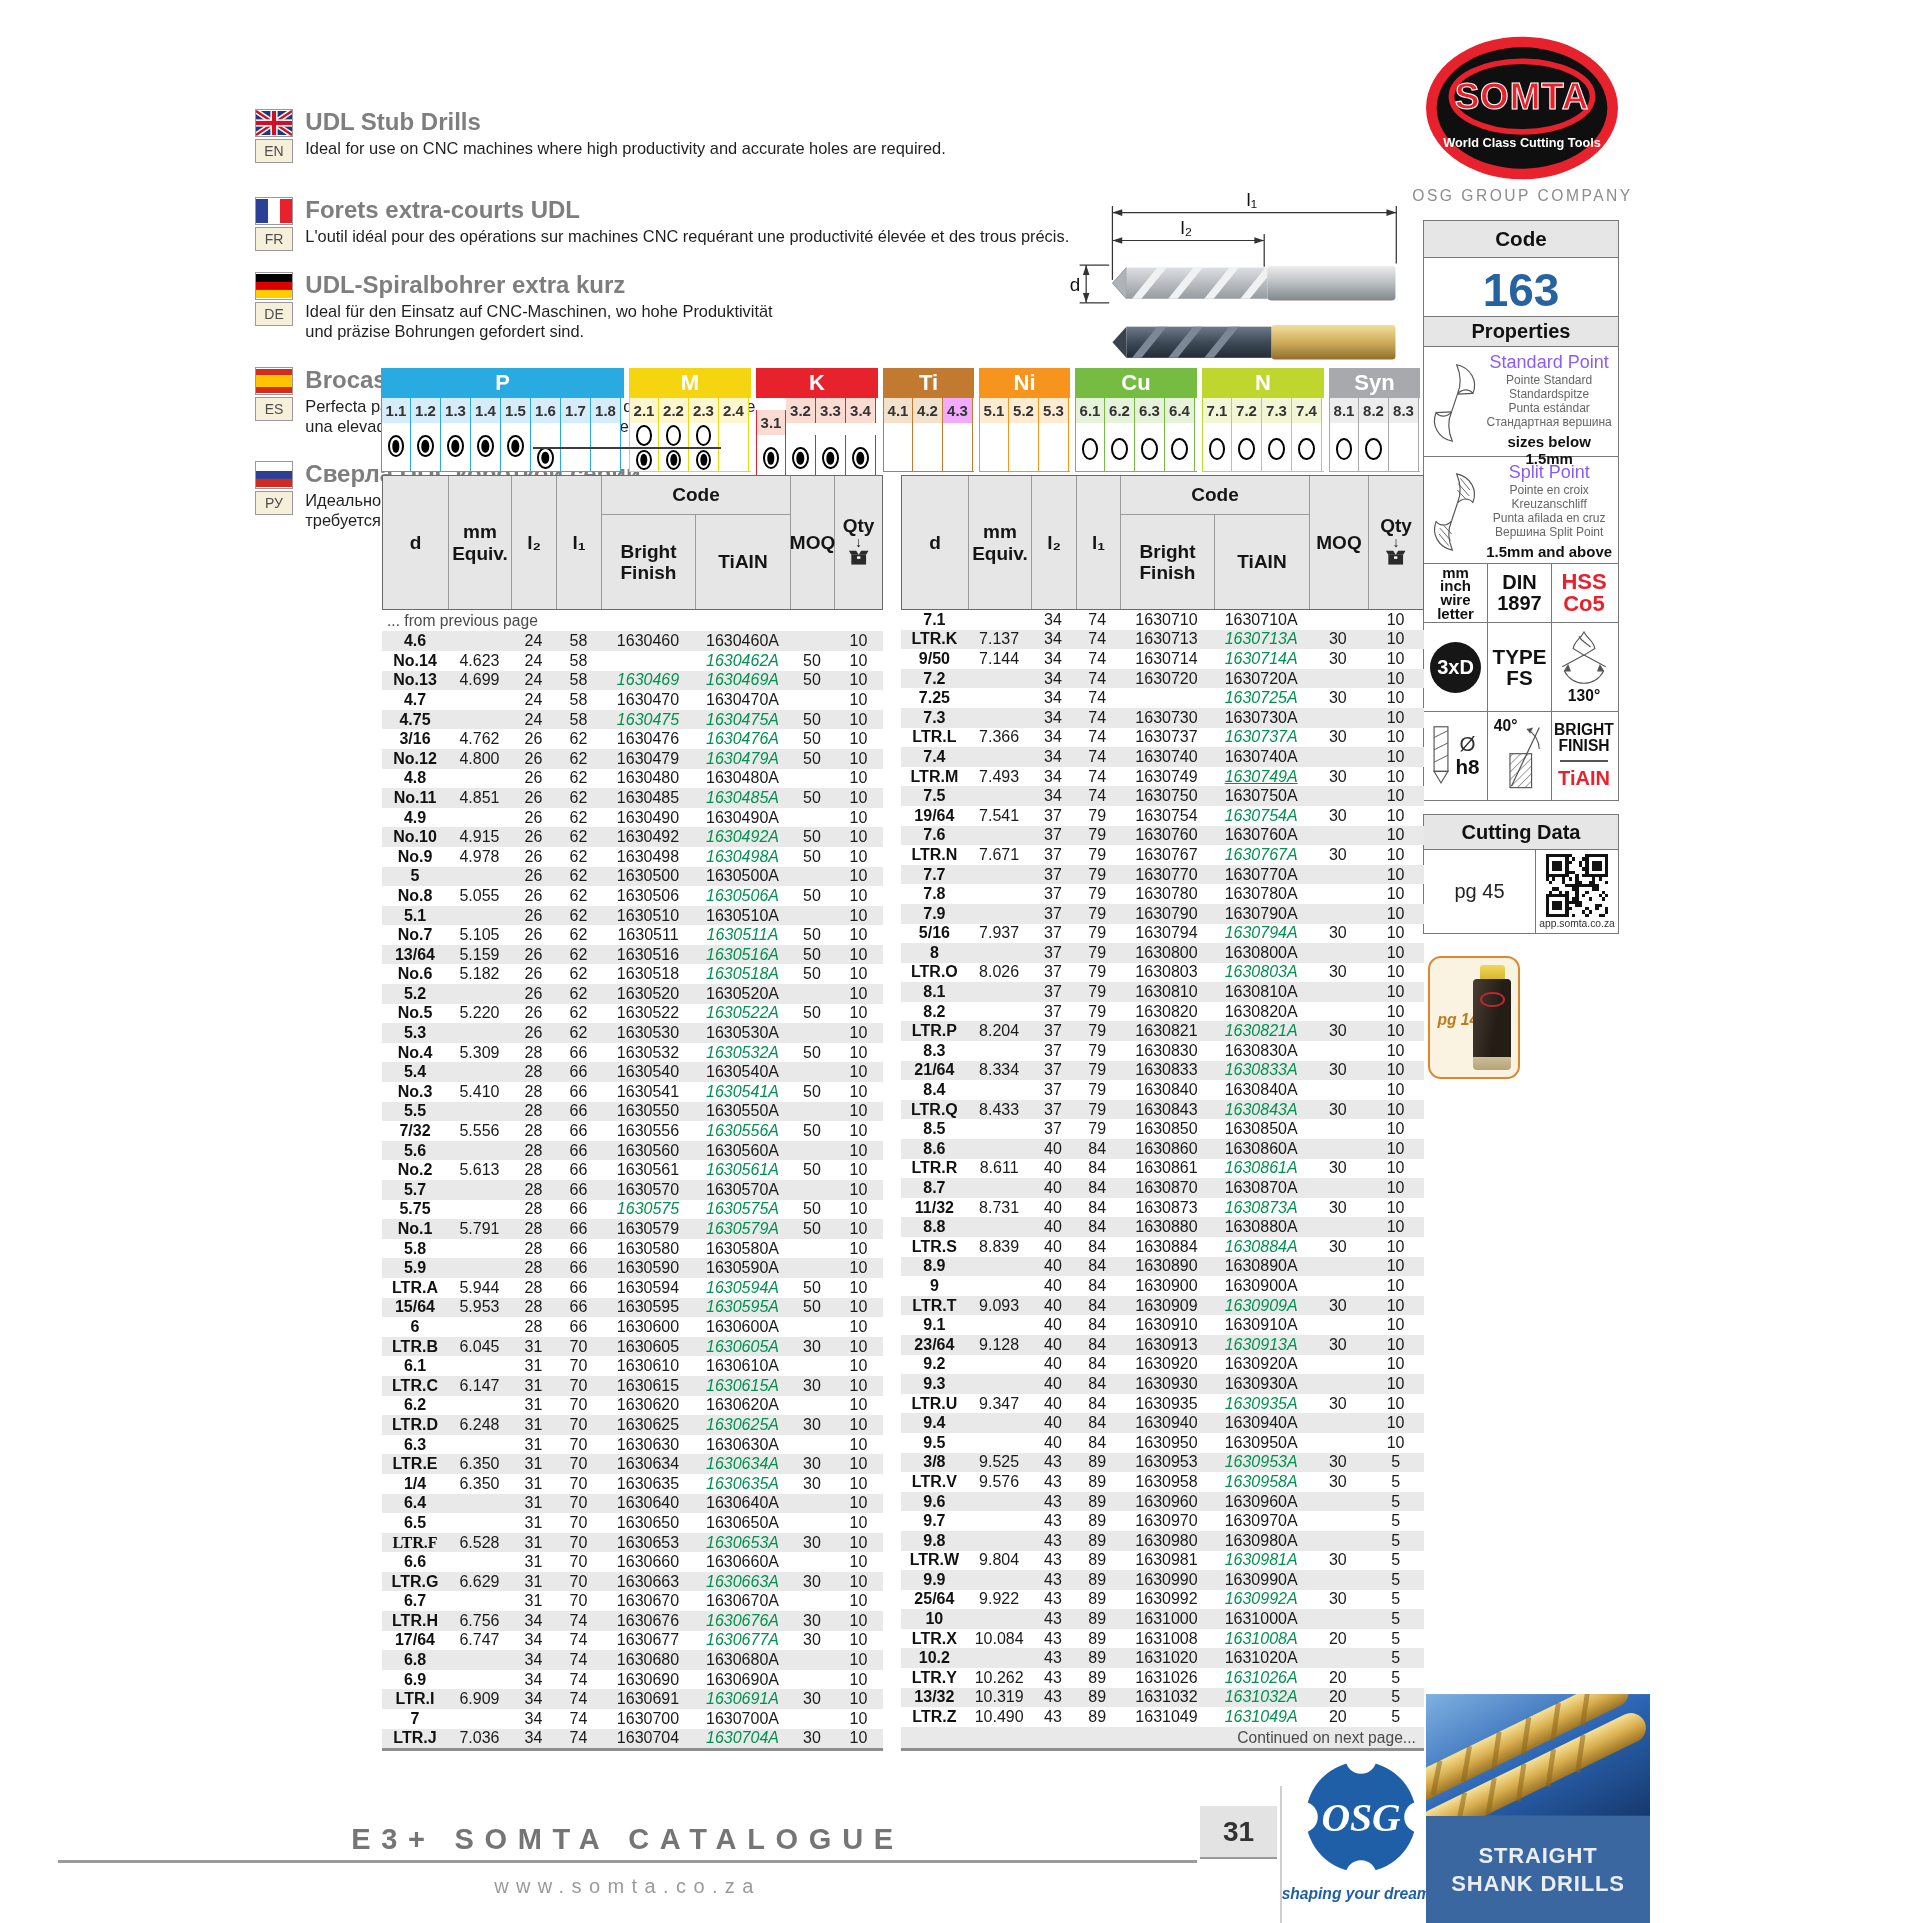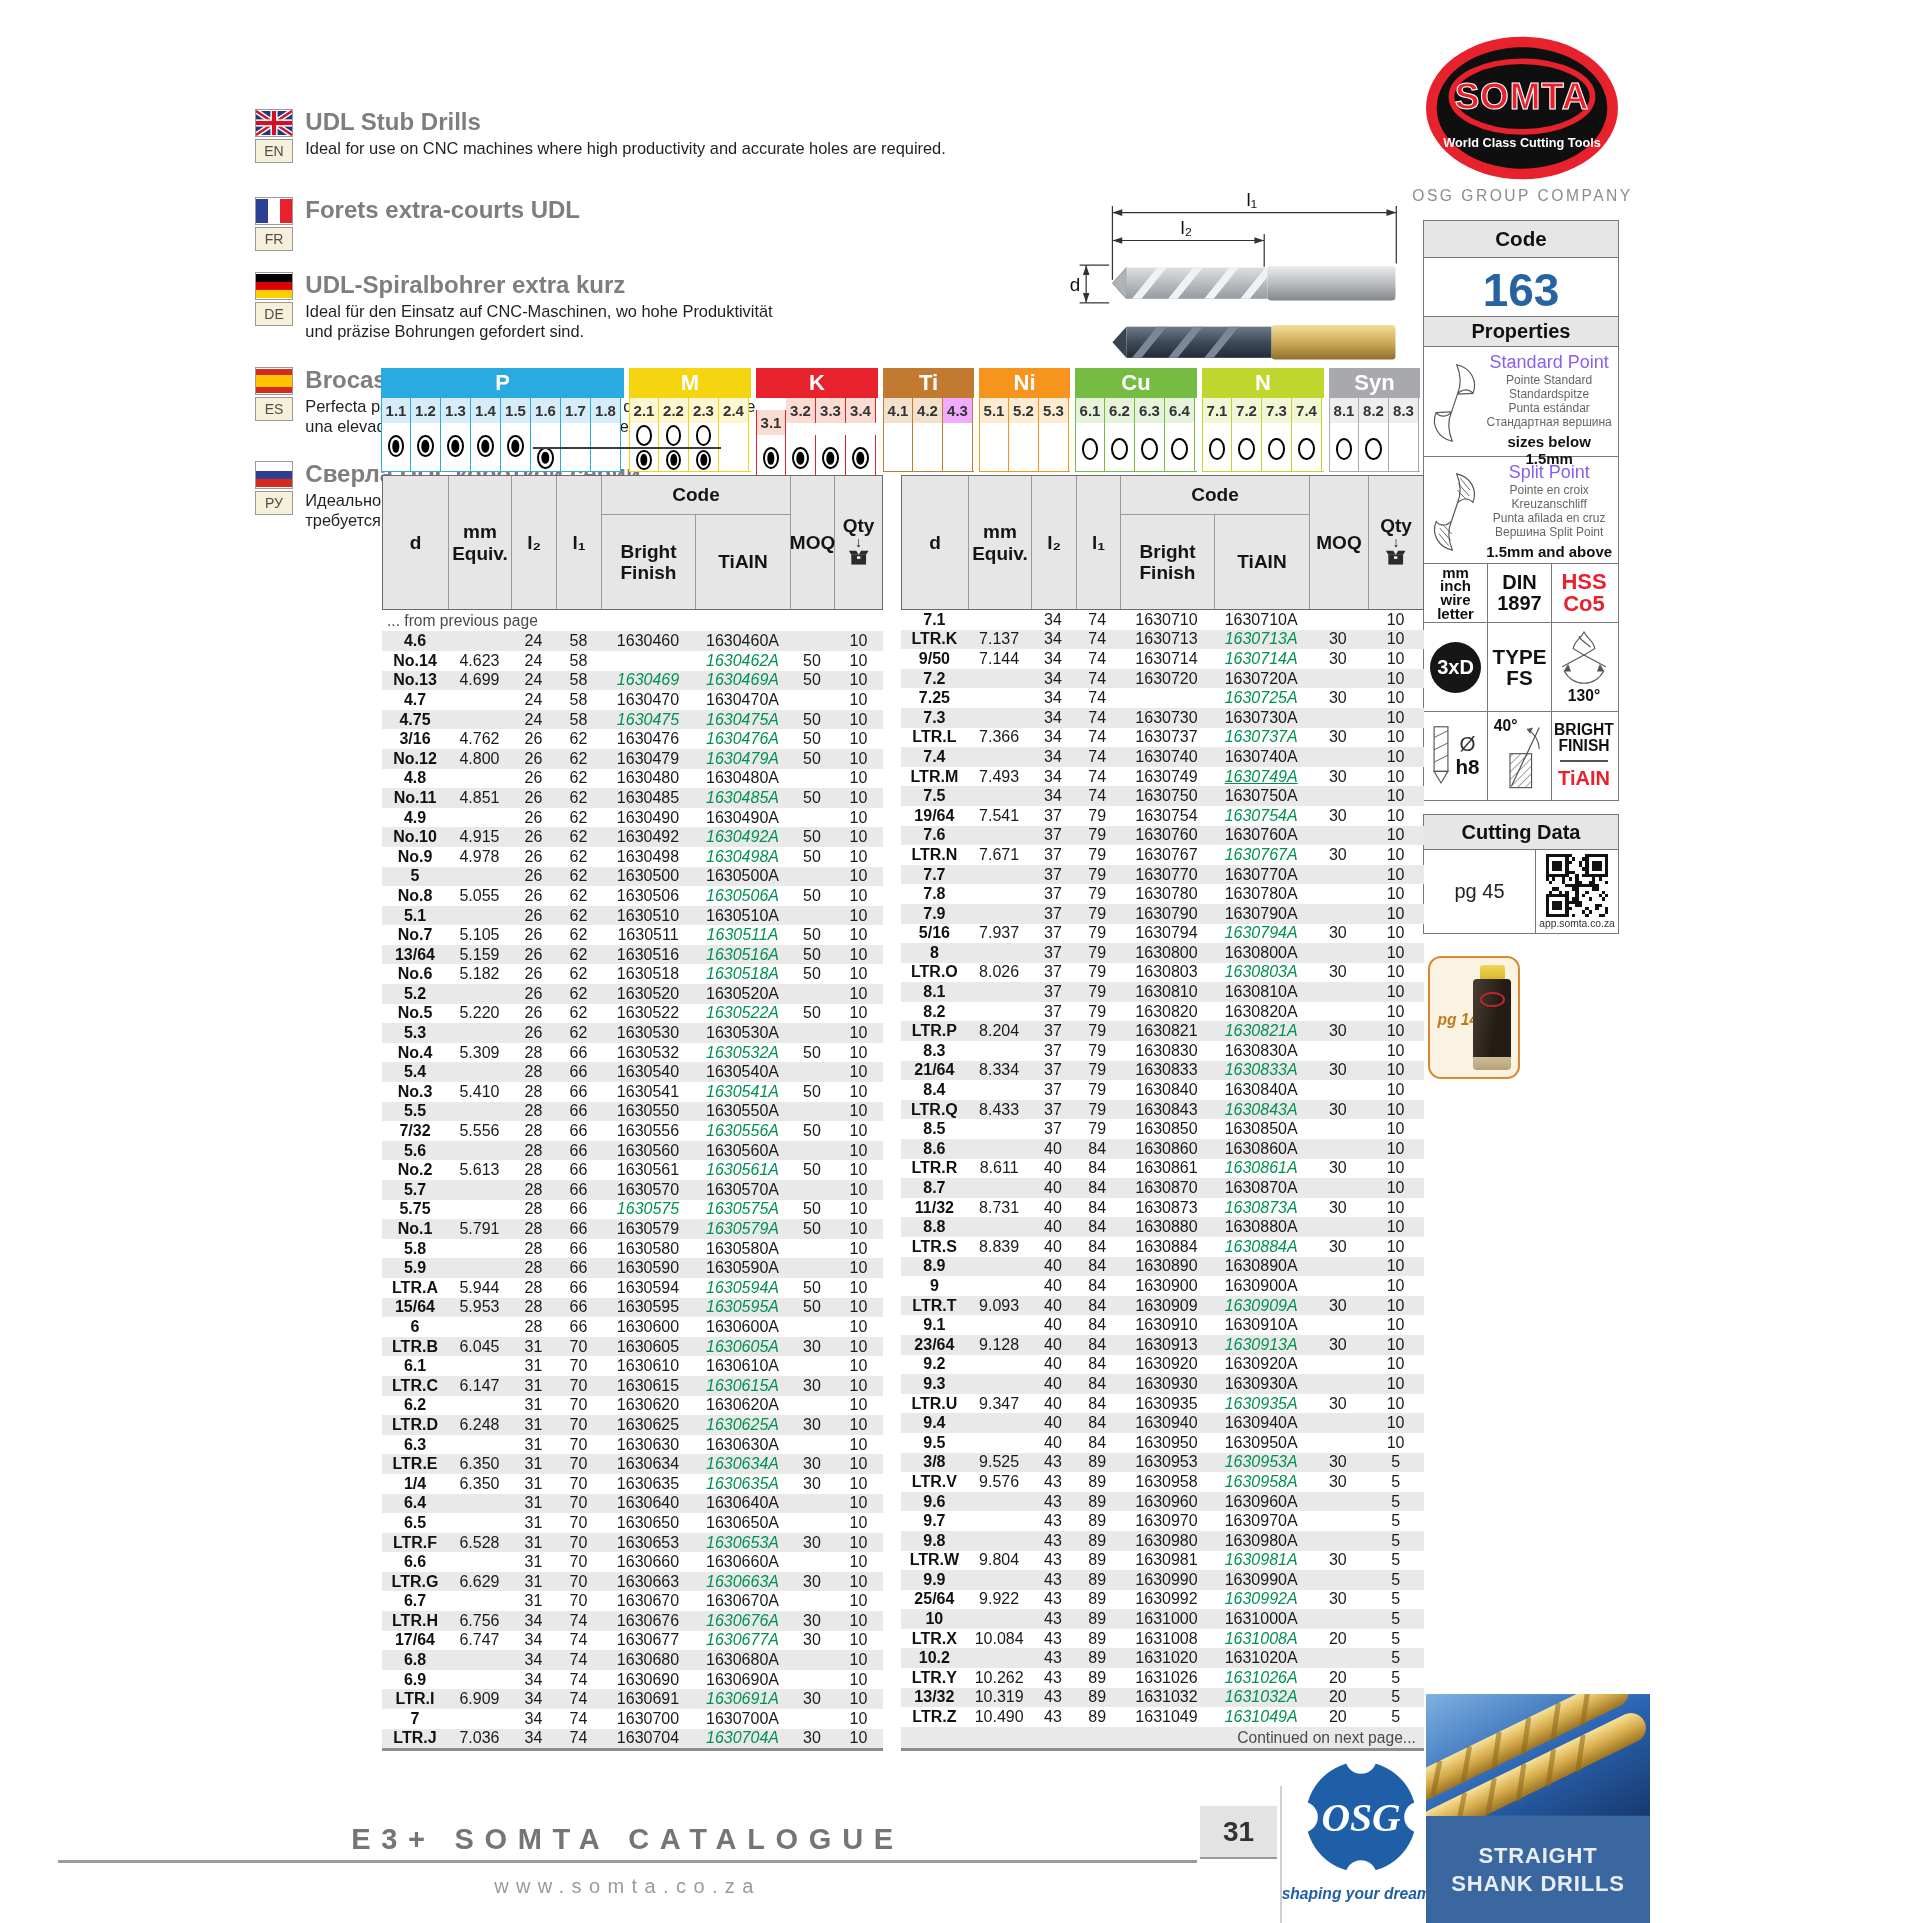--- a/index.html
+++ b/index.html
@@ -187,20 +187,21 @@
             <svg viewBox="0 0 60 40">
               <rect width="20" height="40" fill="#2B3F94"></rect>
               <rect x="20" width="20" height="40" fill="#fff"></rect>
               <rect x="40" width="20" height="40" fill="#E8222D"></rect>
             </svg>
           </div>
           <div class="flag-label">FR</div>
         </div>
         <div class="lang-text">
           <div class="lang-title">Forets extra-courts UDL</div>
+          <div class="lang-desc">L'outil idéal pour des opérations sur machines CNC requérant une productivité élevée et des trous précis.</div>
         </div>
       </div>
       <div class="lang-block" style="top: 272px;">
         <div class="flag-col">
           <div class="flag">
             <svg viewBox="0 0 60 40">
               <rect width="60" height="13.3" fill="#000"></rect>
               <rect y="13.3" width="60" height="13.3" fill="#DD0000"></rect>
               <rect y="26.6" width="60" height="13.4" fill="#FFCE00"></rect>
             </svg>
@@ -1501,21 +1502,21 @@
           <div class="tc bold" style="width: 66px;">6.5</div>
           <div class="tc" style="width: 63px;"></div>
           <div class="tc" style="width: 45px;">31</div>
           <div class="tc" style="width: 45px;">70</div>
           <div class="tc" style="width: 94px;">1630650</div>
           <div class="tc" style="width: 95px;">1630650A</div>
           <div class="tc" style="width: 44px;"></div>
           <div class="tc" style="width: 49px;">10</div>
         </div>
         <div class="trow shade">
-          <div class="tc bold" style="width: 66px;">LTR.F</div>
+          <div class="tc bold" style="width: 66px; font-family: Liberation Serif, serif;">LTR.F</div>
           <div class="tc" style="width: 63px;">6.528</div>
           <div class="tc" style="width: 45px;">31</div>
           <div class="tc" style="width: 45px;">70</div>
           <div class="tc" style="width: 94px;">1630653</div>
           <div class="tc green" style="width: 95px;">1630653A</div>
           <div class="tc" style="width: 44px;">30</div>
           <div class="tc" style="width: 49px;">10</div>
         </div>
         <div class="trow">
           <div class="tc bold" style="width: 66px;">6.6</div>

